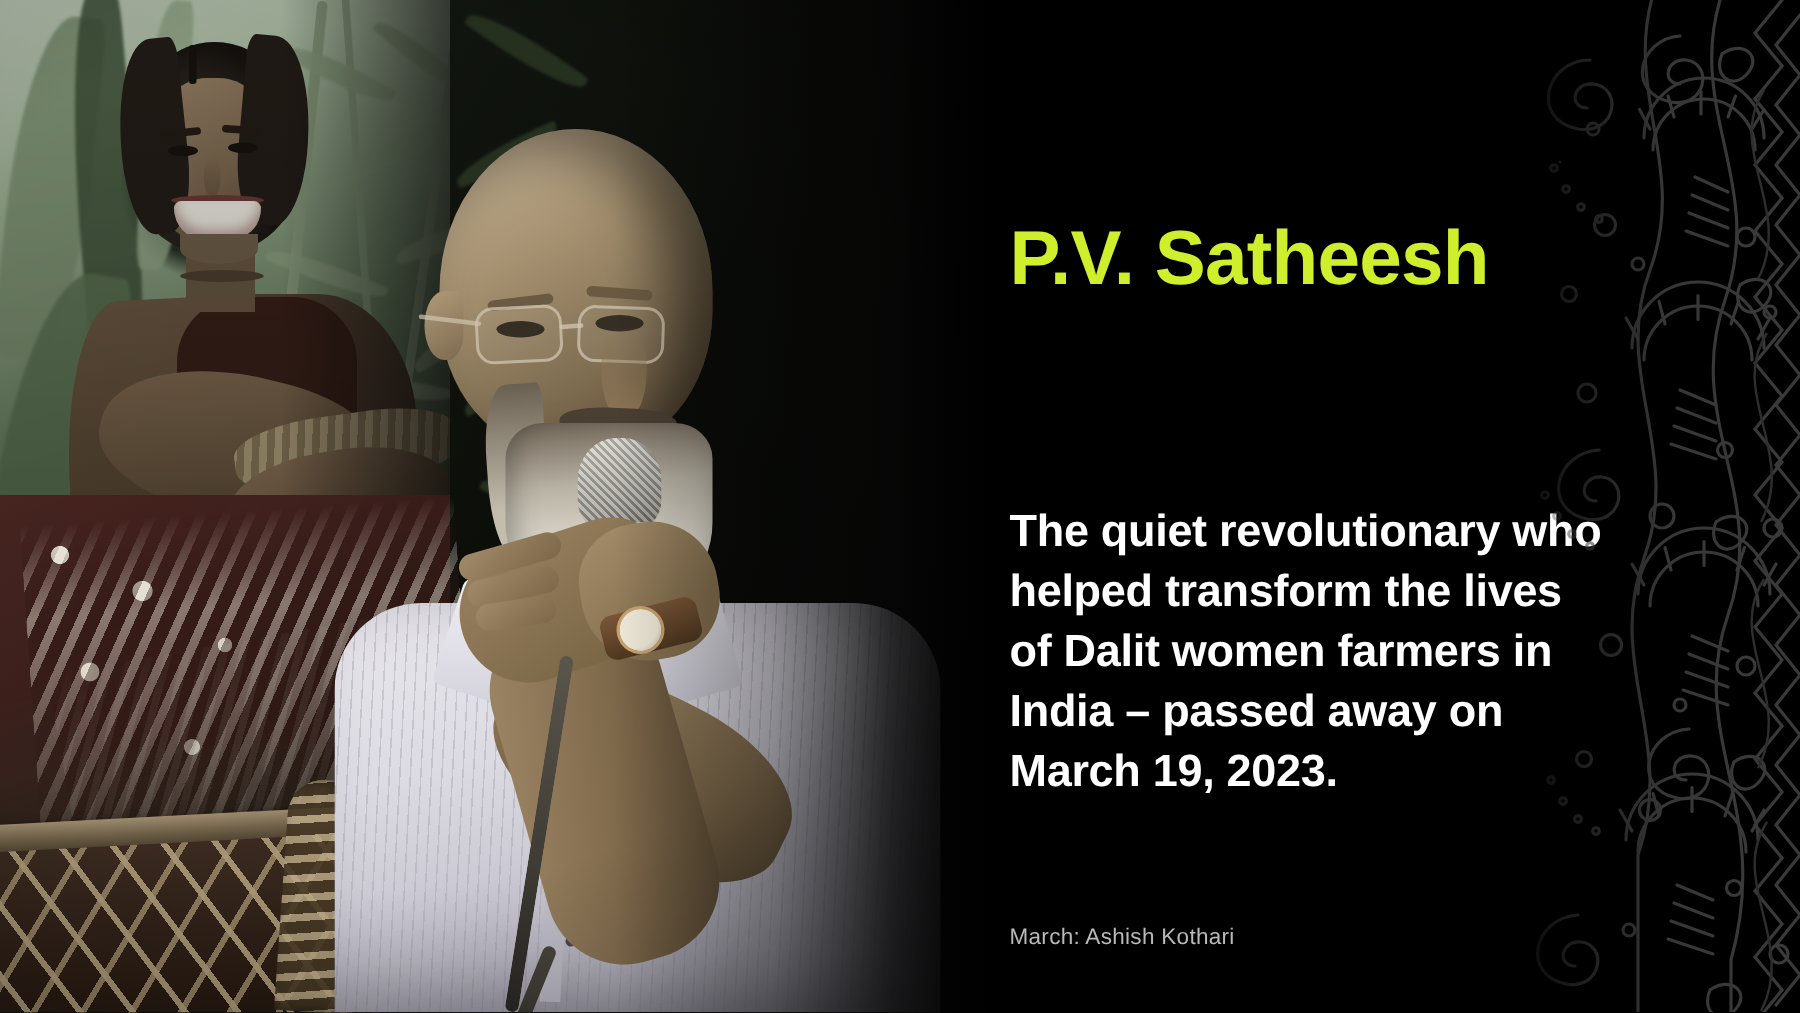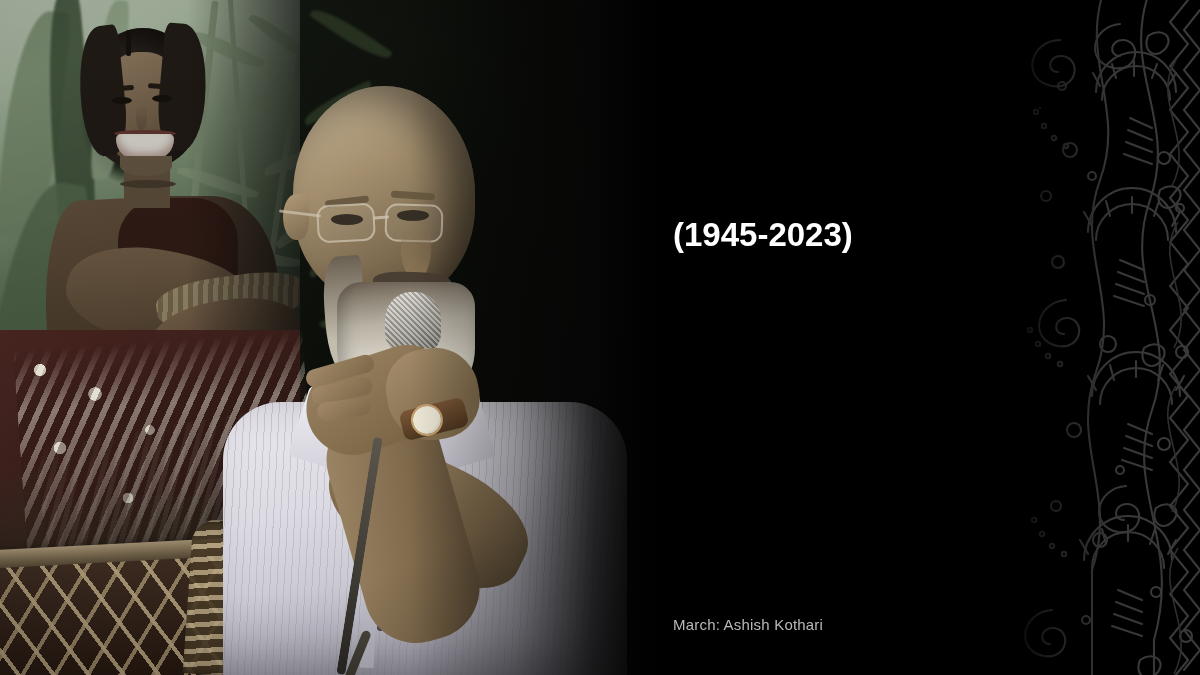--- a/index.html
+++ b/index.html
@@ -480,21 +480,22 @@
         <div class="mic-cable"></div>
         <div class="mic-cable2"></div>
       </div>
 
       <div class="photo-vig"></div>
       <div class="photo-fade"></div>
     </div>
   </div>
 
   <div class="content">
-    <div class="dates" style="color: rgb(255, 255, 255);">(1945-2023)</div>
+    <div class="name" style="color: rgb(207, 238, 43);">P.V. Satheesh</div>
+    <div class="lede" style="color: rgb(255, 255, 255);">The quiet revolutionary who helped transform the lives of Dalit women farmers in India – passed away on March 19, 2023.</div>
     <div class="credit" style="color: rgb(185, 185, 185);">March: Ashish Kothari</div>
   </div>
 
   <div class="pattern">
     <svg width="200" height="675" viewBox="0 0 200 675" fill="none" aria-hidden="true">
       <g stroke="#3a3a3a" stroke-width="2.1" fill="none" stroke-linecap="round">
 
         <path d="M150 -10 C 120 70, 178 120, 150 200 C 122 280, 180 330, 152 410 C 124 490, 182 540, 154 640 L154 690"></path>
         <path d="M104 -10 C 80 60, 126 110, 100 180 C 74 250, 122 300, 96 372 C 70 444, 118 494, 92 570 L92 690"></path>
 

